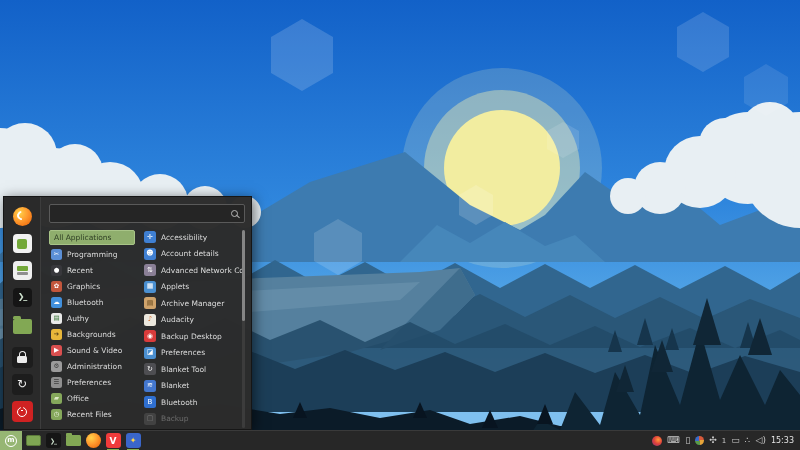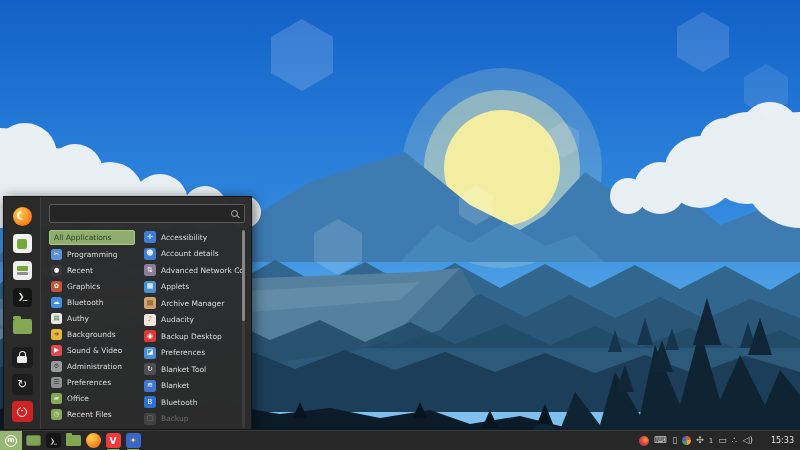--- a/index.html
+++ b/index.html
@@ -103,21 +103,21 @@
   .l-blue-app{width:15px;height:15px;border-radius:3px;background:#3a66c9;color:#ffd84a;font-size:8px;
       display:flex;align-items:center;justify-content:center;}
   .win-area{flex:1;height:100%;}
   .tray{display:flex;align-items:center;gap:5px;margin-right:5px;}
   .tray-g{color:#c9c9c9;font-size:9px;line-height:1;}
   .tray-num{color:#c9c9c9;font-size:7px;}
   .t-indicator{width:10px;height:10px;border-radius:50%;
       background:radial-gradient(circle at 62% 38%,#ff9d3a 0%,#e0443a 45%,#8a2d7a 100%);}
   .t-colorwheel{width:9px;height:9px;border-radius:50%;
       background:conic-gradient(#d85a3a 0 25%,#e8a53a 25% 50%,#5a9a4a 50% 75%,#3a6ac8 75% 100%);}
-  .clock{color:#e4e4e4;font-size:8px;margin-right:6px;margin-left:13px;}
+  .clock{color:#e4e4e4;font-size:8px;margin-right:6px;}
 </style>
 </head>
 <body>
 
 <svg class="wallpaper" viewBox="0 0 800 450" aria-hidden="true">
   <defs>
     <linearGradient id="sky" x1="0" y1="0" x2="0" y2="1">
       <stop offset="0" stop-color="#1261c8"></stop>
       <stop offset="0.45" stop-color="#2f86dd"></stop>
       <stop offset="0.72" stop-color="#5aabe8"></stop>

